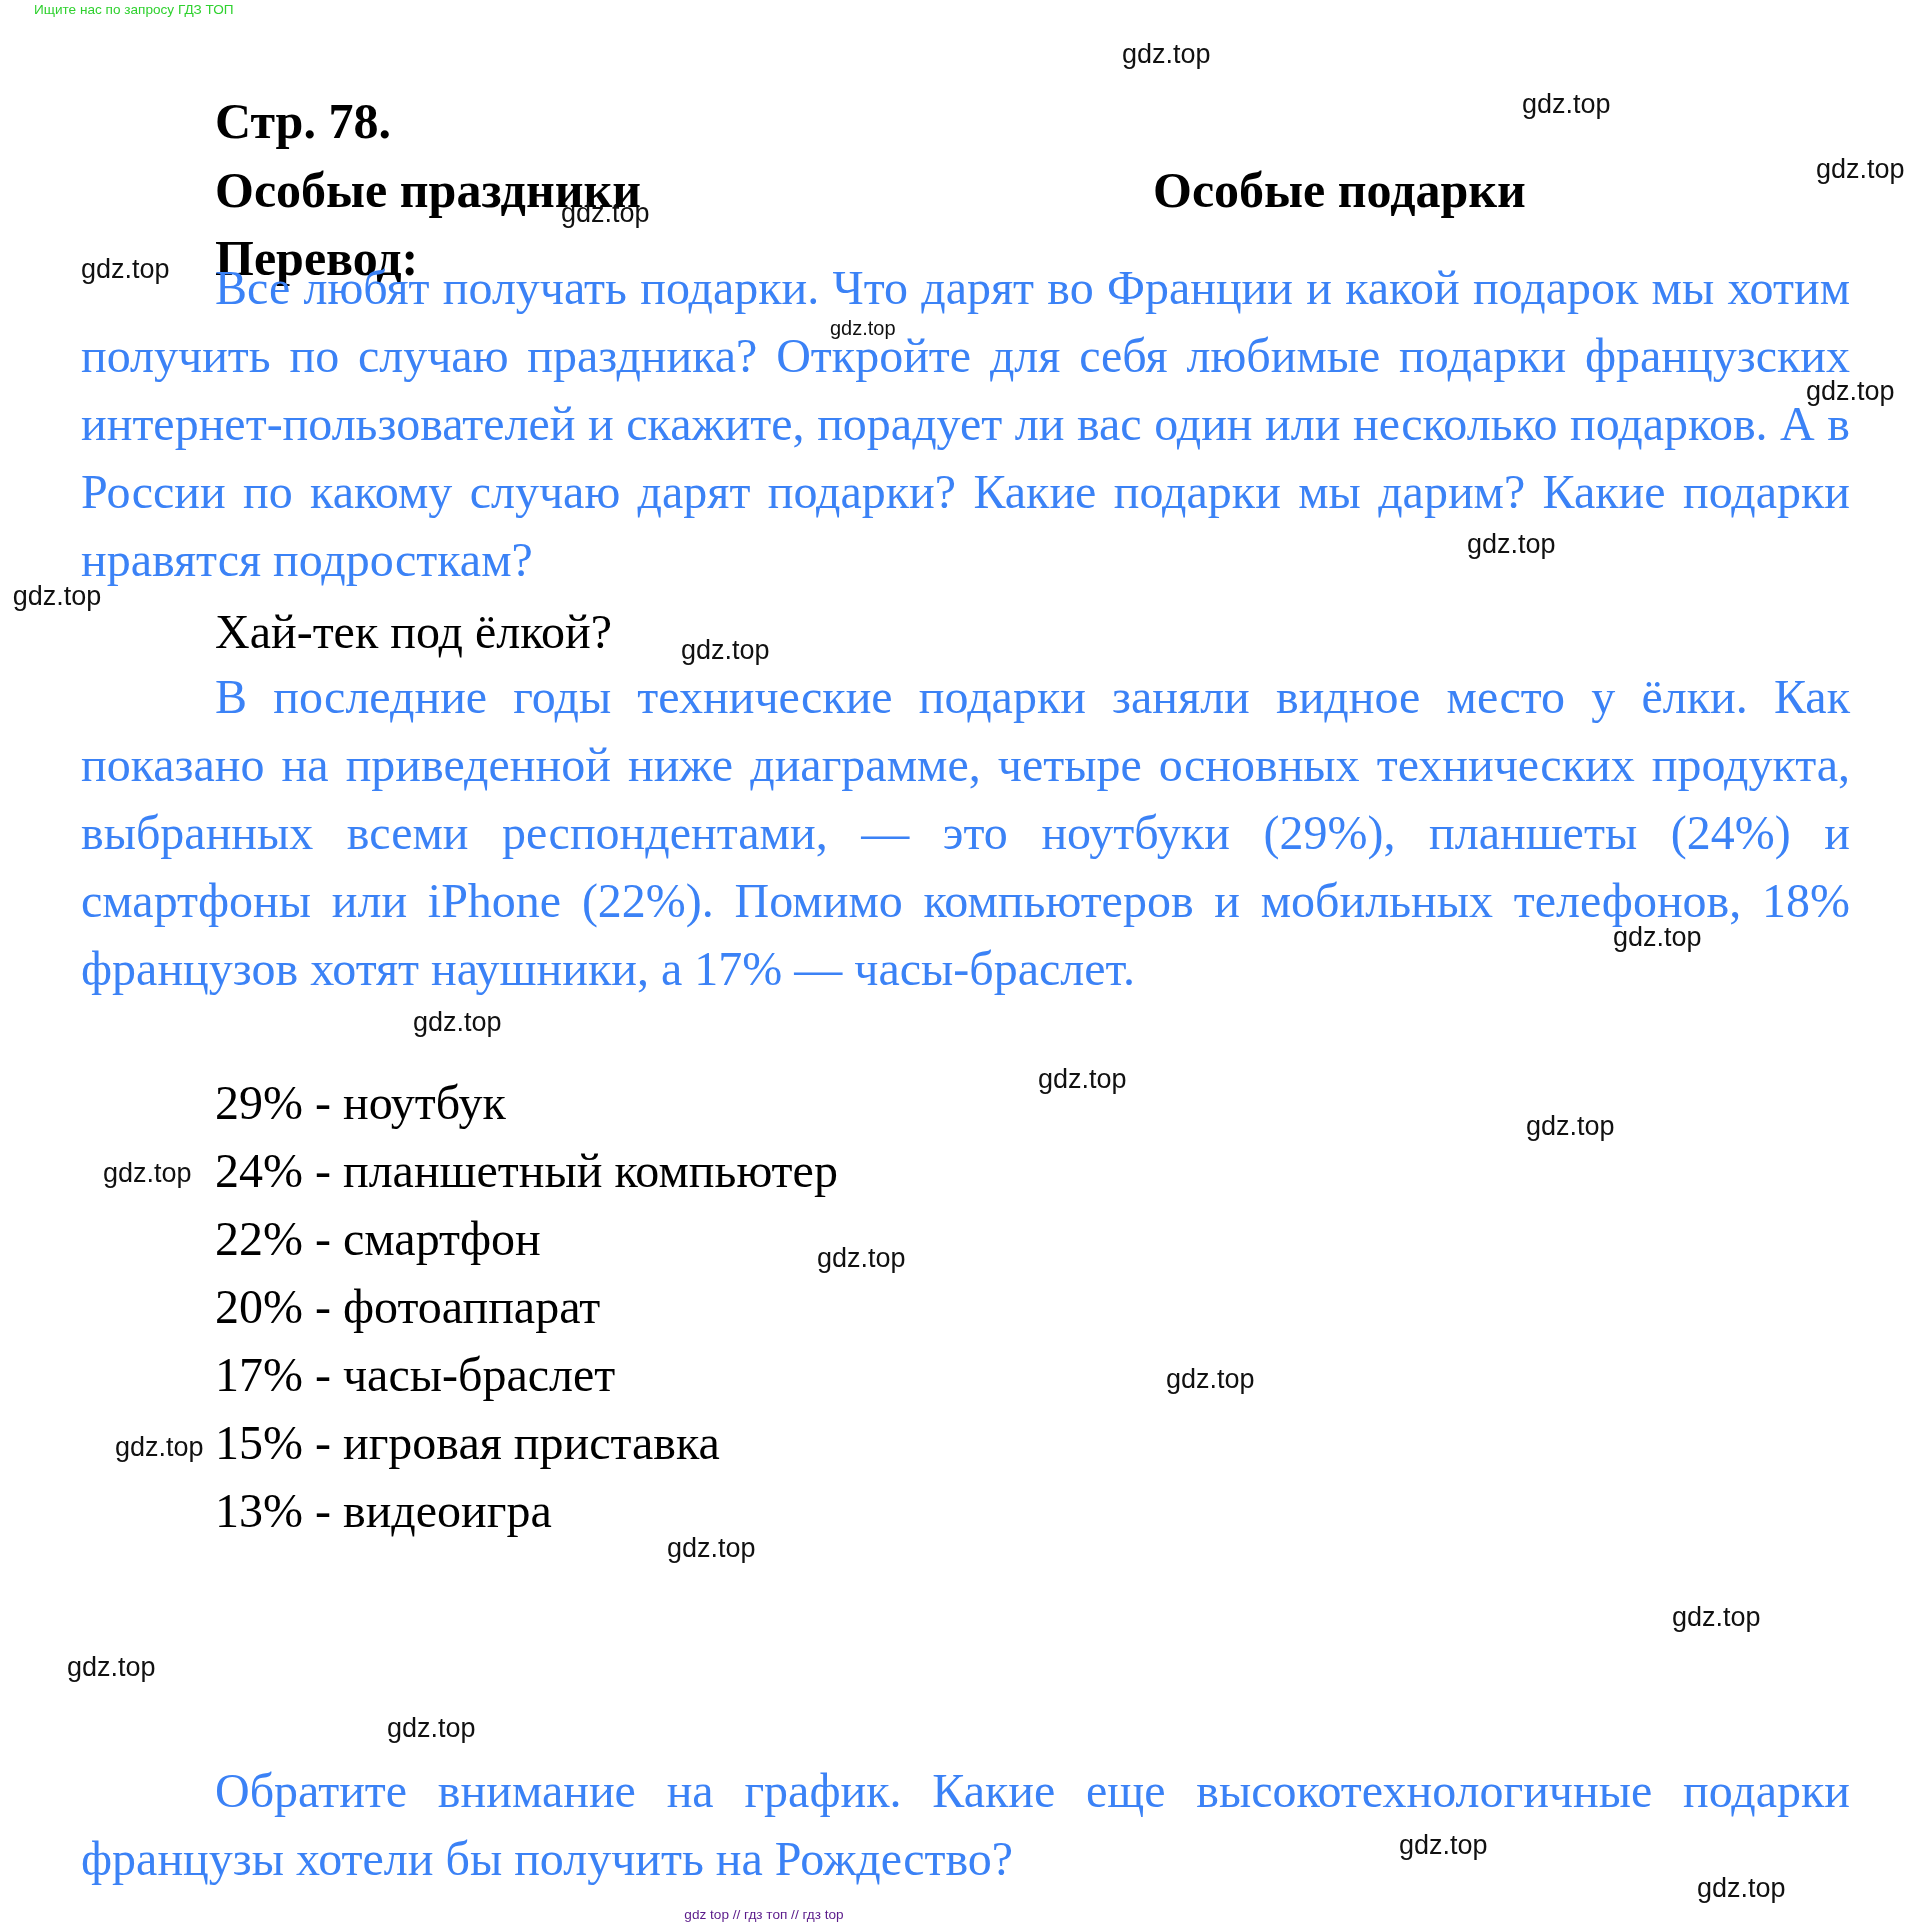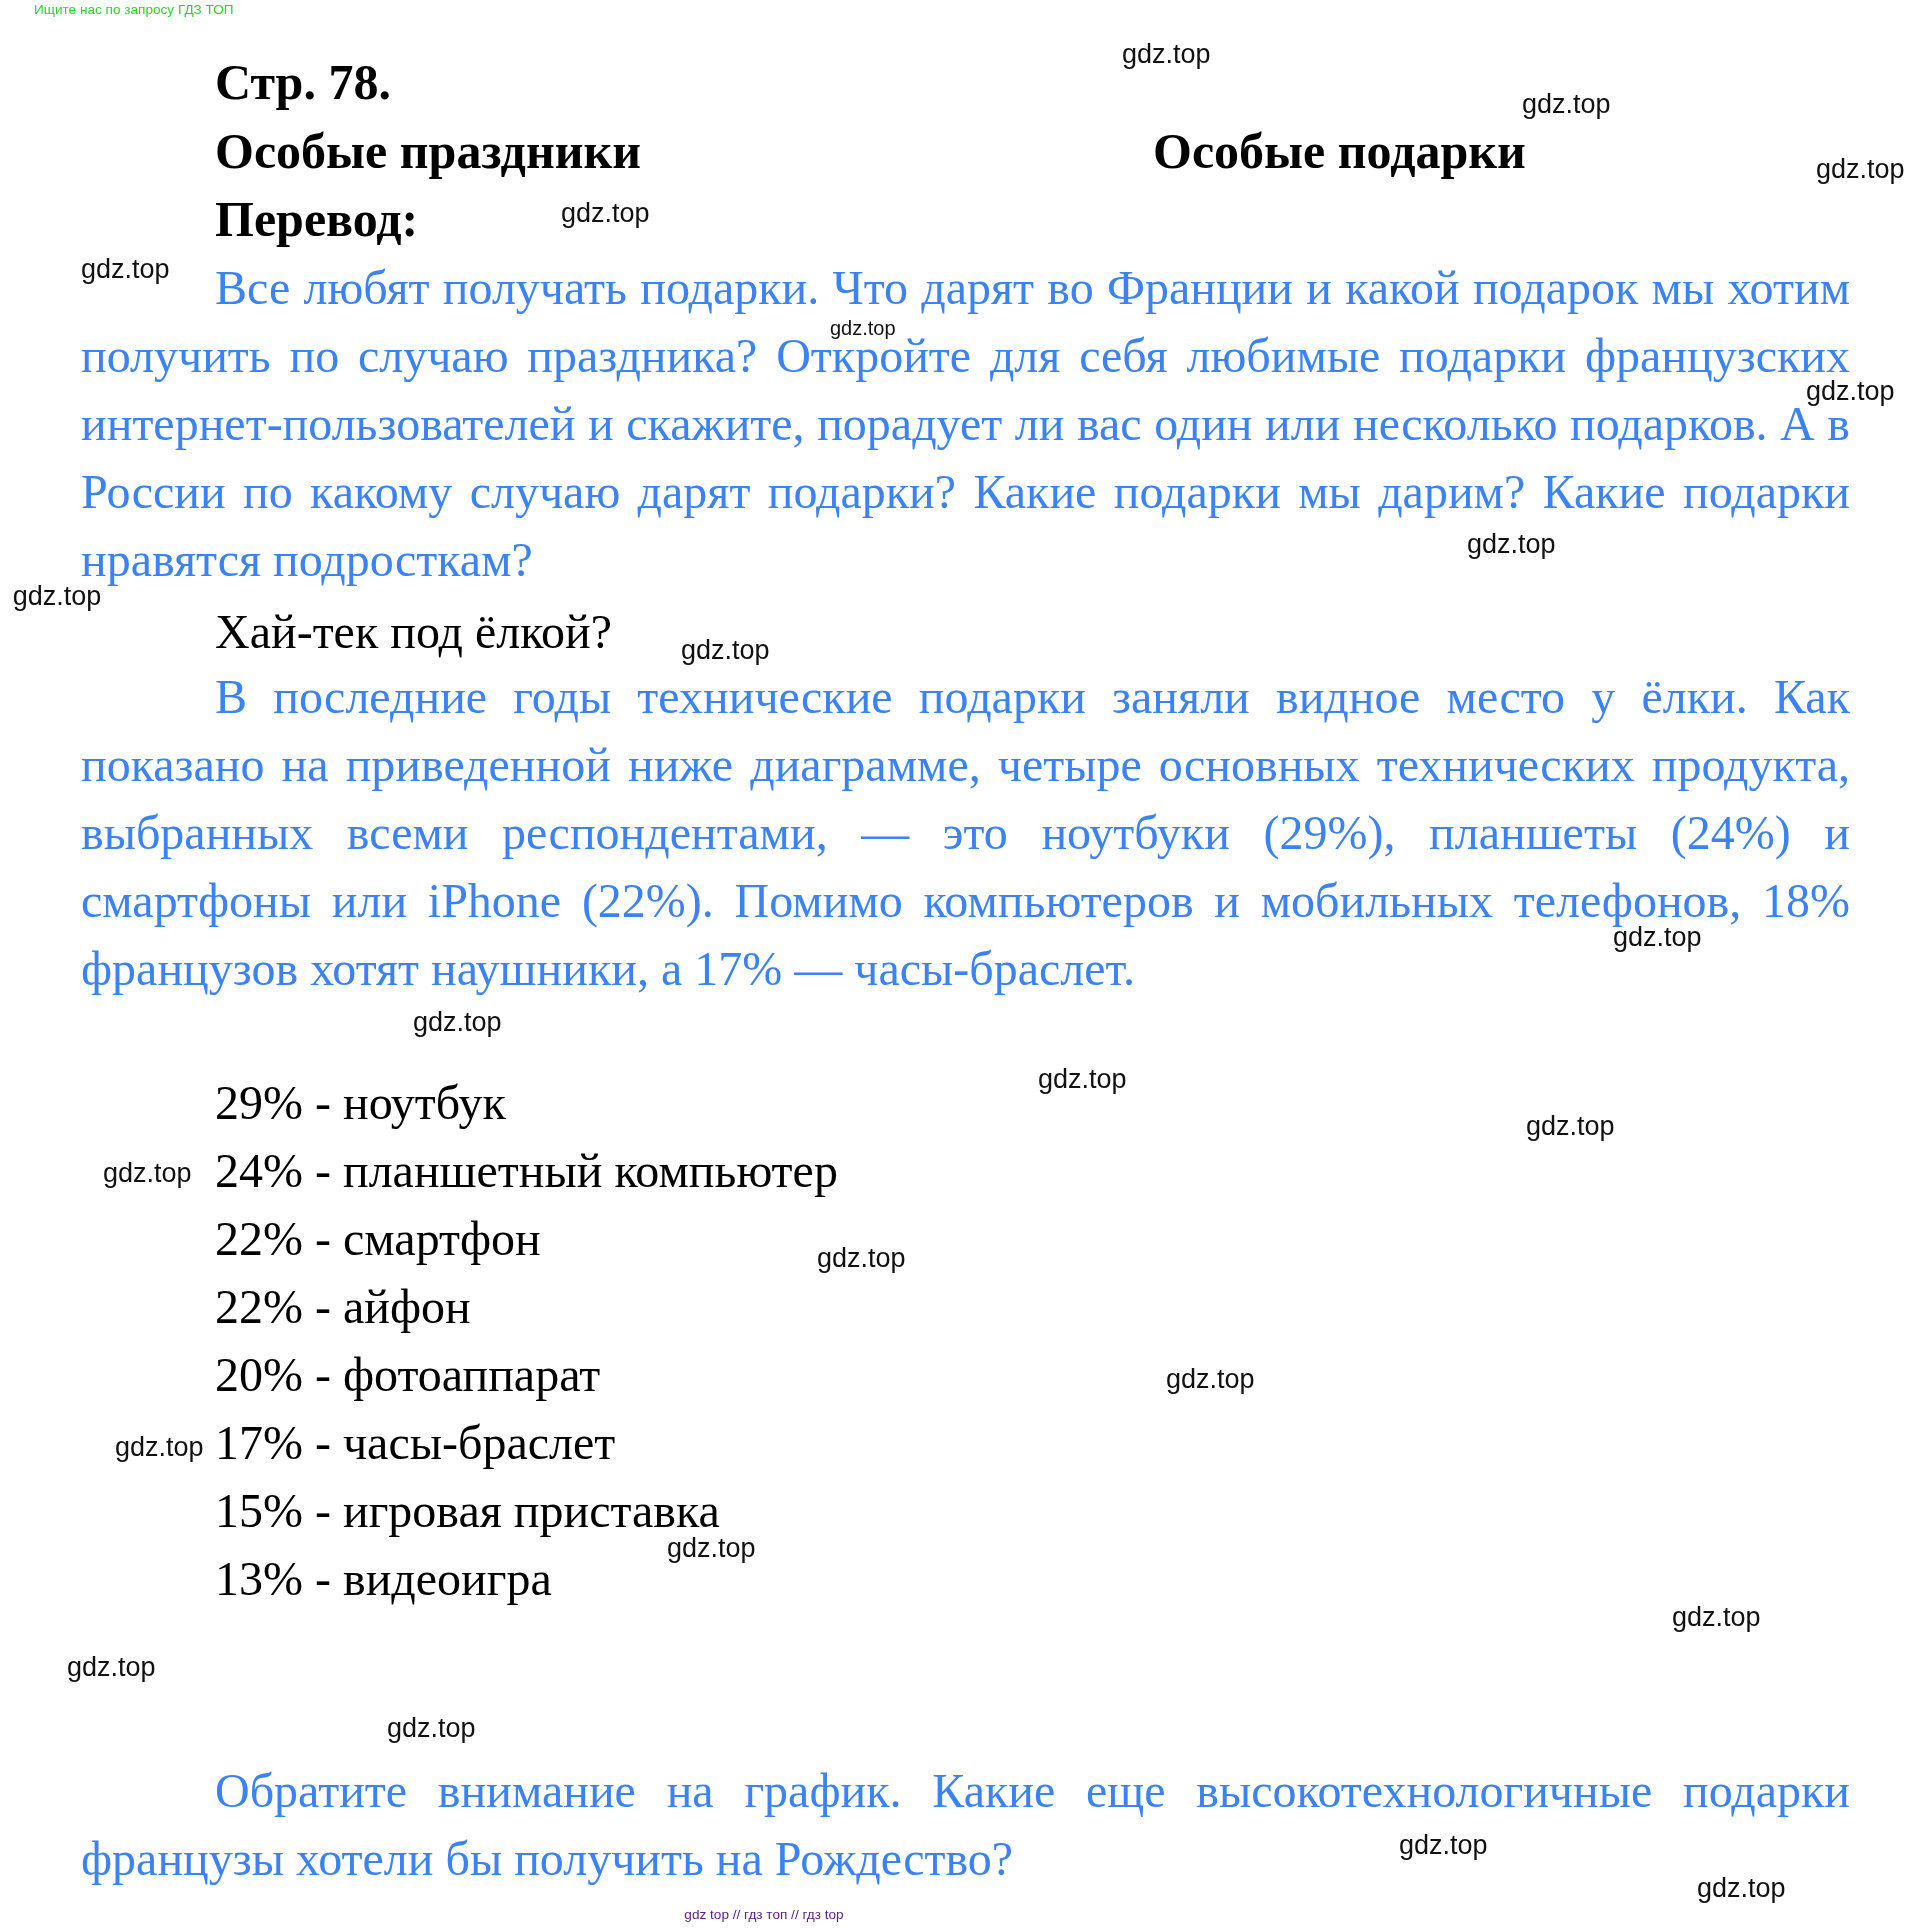--- a/index.html
+++ b/index.html
@@ -1,19 +1,19 @@
 <!DOCTYPE html>
 <html style="font-size:14.5px"><head>
 <meta charset="utf-8">
 <style>
   html, body { margin: 0; padding: 0; background: #ffffff; }
   body { width: 1917px; height: 1930px; position: relative; overflow: hidden; }
   .top-banner { position: absolute; top: 1.8px; left: 0; width: 1917px; text-align: left; font-family: "Liberation Sans", sans-serif; font-size: 13.6px; color: #2fd12f; margin-left: 34px; }
   .bottom-banner { position: absolute; top: 1907px; left: 0; width: 1528px; text-align: center; font-family: "Liberation Sans", sans-serif; font-size: 13.6px; color: #5a1a8a; }
-  .title { position: absolute; font-family: "Liberation Serif", serif; font-weight: bold; font-size: 50px; color: #000; white-space: nowrap; line-height: 1; }
+  .title { position: absolute; font-family: "Liberation Serif", serif; font-weight: bold; font-size: 50px; color: #000; white-space: nowrap; line-height: 1; margin-top: 39px; }
   .para { position: absolute; left: 81px; width: 1769px; font-family: "Liberation Serif", serif; font-size: 48px; line-height: 68px; color: #3b82f6; text-align: justify; text-indent: 134px; margin: 0; }
   .line { position: absolute; font-family: "Liberation Serif", serif; font-size: 48px; color: #000; white-space: nowrap; line-height: 1; }
   .wm { position: absolute; font-family: "Liberation Sans", sans-serif; font-size: 27px; color: #111; white-space: nowrap; line-height: 1; }
   .wm.sm { font-size: 20px; }
   .list { position: absolute; left: 215px; top: 1069px; margin: 0; padding: 0; list-style: none; }
   .list li { font-family: "Liberation Serif", serif; font-size: 48px; line-height: 68px; color: #000; white-space: nowrap; }
 </style>
 </head>
 <body>
 
@@ -27,21 +27,20 @@
 <p class="para" style="top:254px;">Все любят получать подарки. Что дарят во Франции и какой подарок мы хотим получить по случаю праздника? Откройте для себя любимые подарки французских интернет-пользователей и скажите, порадует ли вас один или несколько подарков. А в России по какому случаю дарят подарки? Какие подарки мы дарим? Какие подарки нравятся подросткам?</p>
 
 <div class="line" style="left:215px; top:608px;">Хай-тек под ёлкой?</div>
 
 <p class="para" style="top:663px;">В последние годы технические подарки заняли видное место у ёлки. Как показано на приведенной ниже диаграмме, четыре основных технических продукта, выбранных всеми респондентами, — это ноутбуки (29%), планшеты (24%) и смартфоны или iPhone (22%). Помимо компьютеров и мобильных телефонов, 18% французов хотят наушники, а 17% — часы-браслет.</p>
 
 <ul class="list">
   <li>29% - ноутбук</li>
   <li>24% - планшетный компьютер</li>
   <li>22% - смартфон</li>
-  <li>22% - айфон</li>
   <li>20% - фотоаппарат</li>
   <li>17% - часы-браслет</li>
   <li>15% - игровая приставка</li>
   <li>13% - видеоигра</li>
 </ul>
 
 <p class="para" style="top:1757px;">Обратите внимание на график. Какие еще высокотехнологичные подарки французы хотели бы получить на Рождество?</p>
 
 <div class="wm" style="left:1122px; top:41px;">gdz.top</div>
 <div class="wm" style="left:1522px; top:91px;">gdz.top</div>

